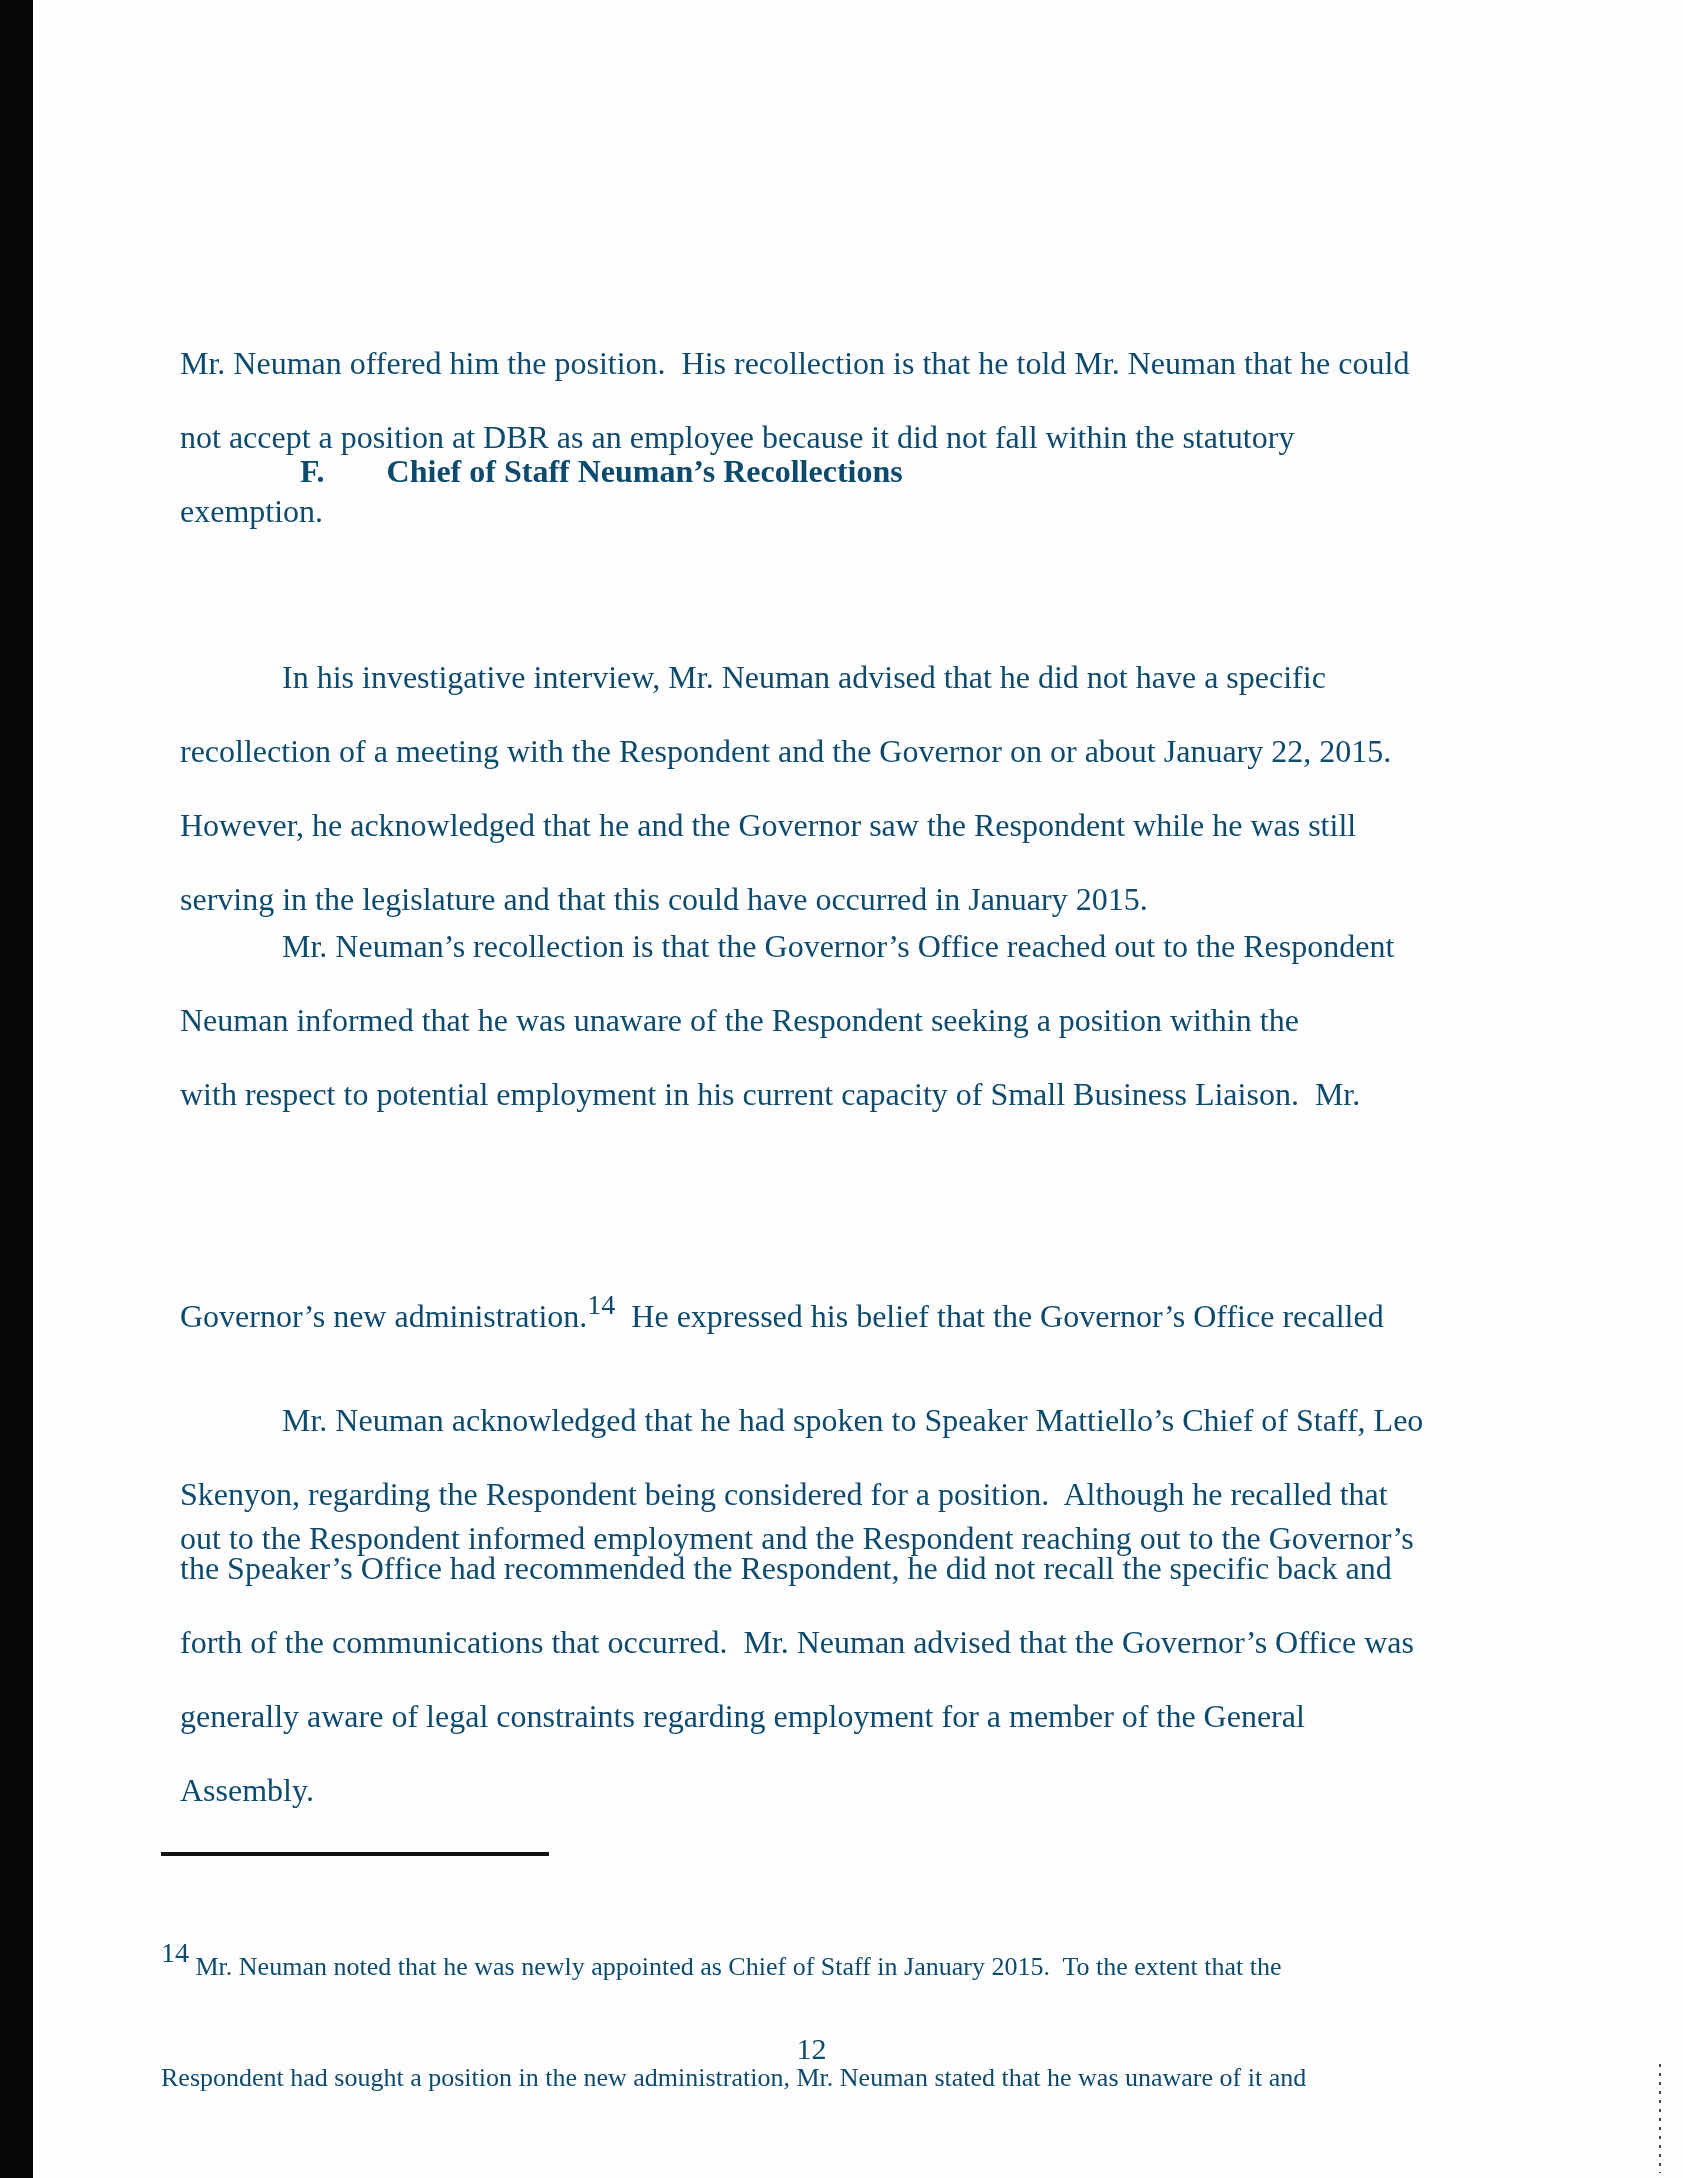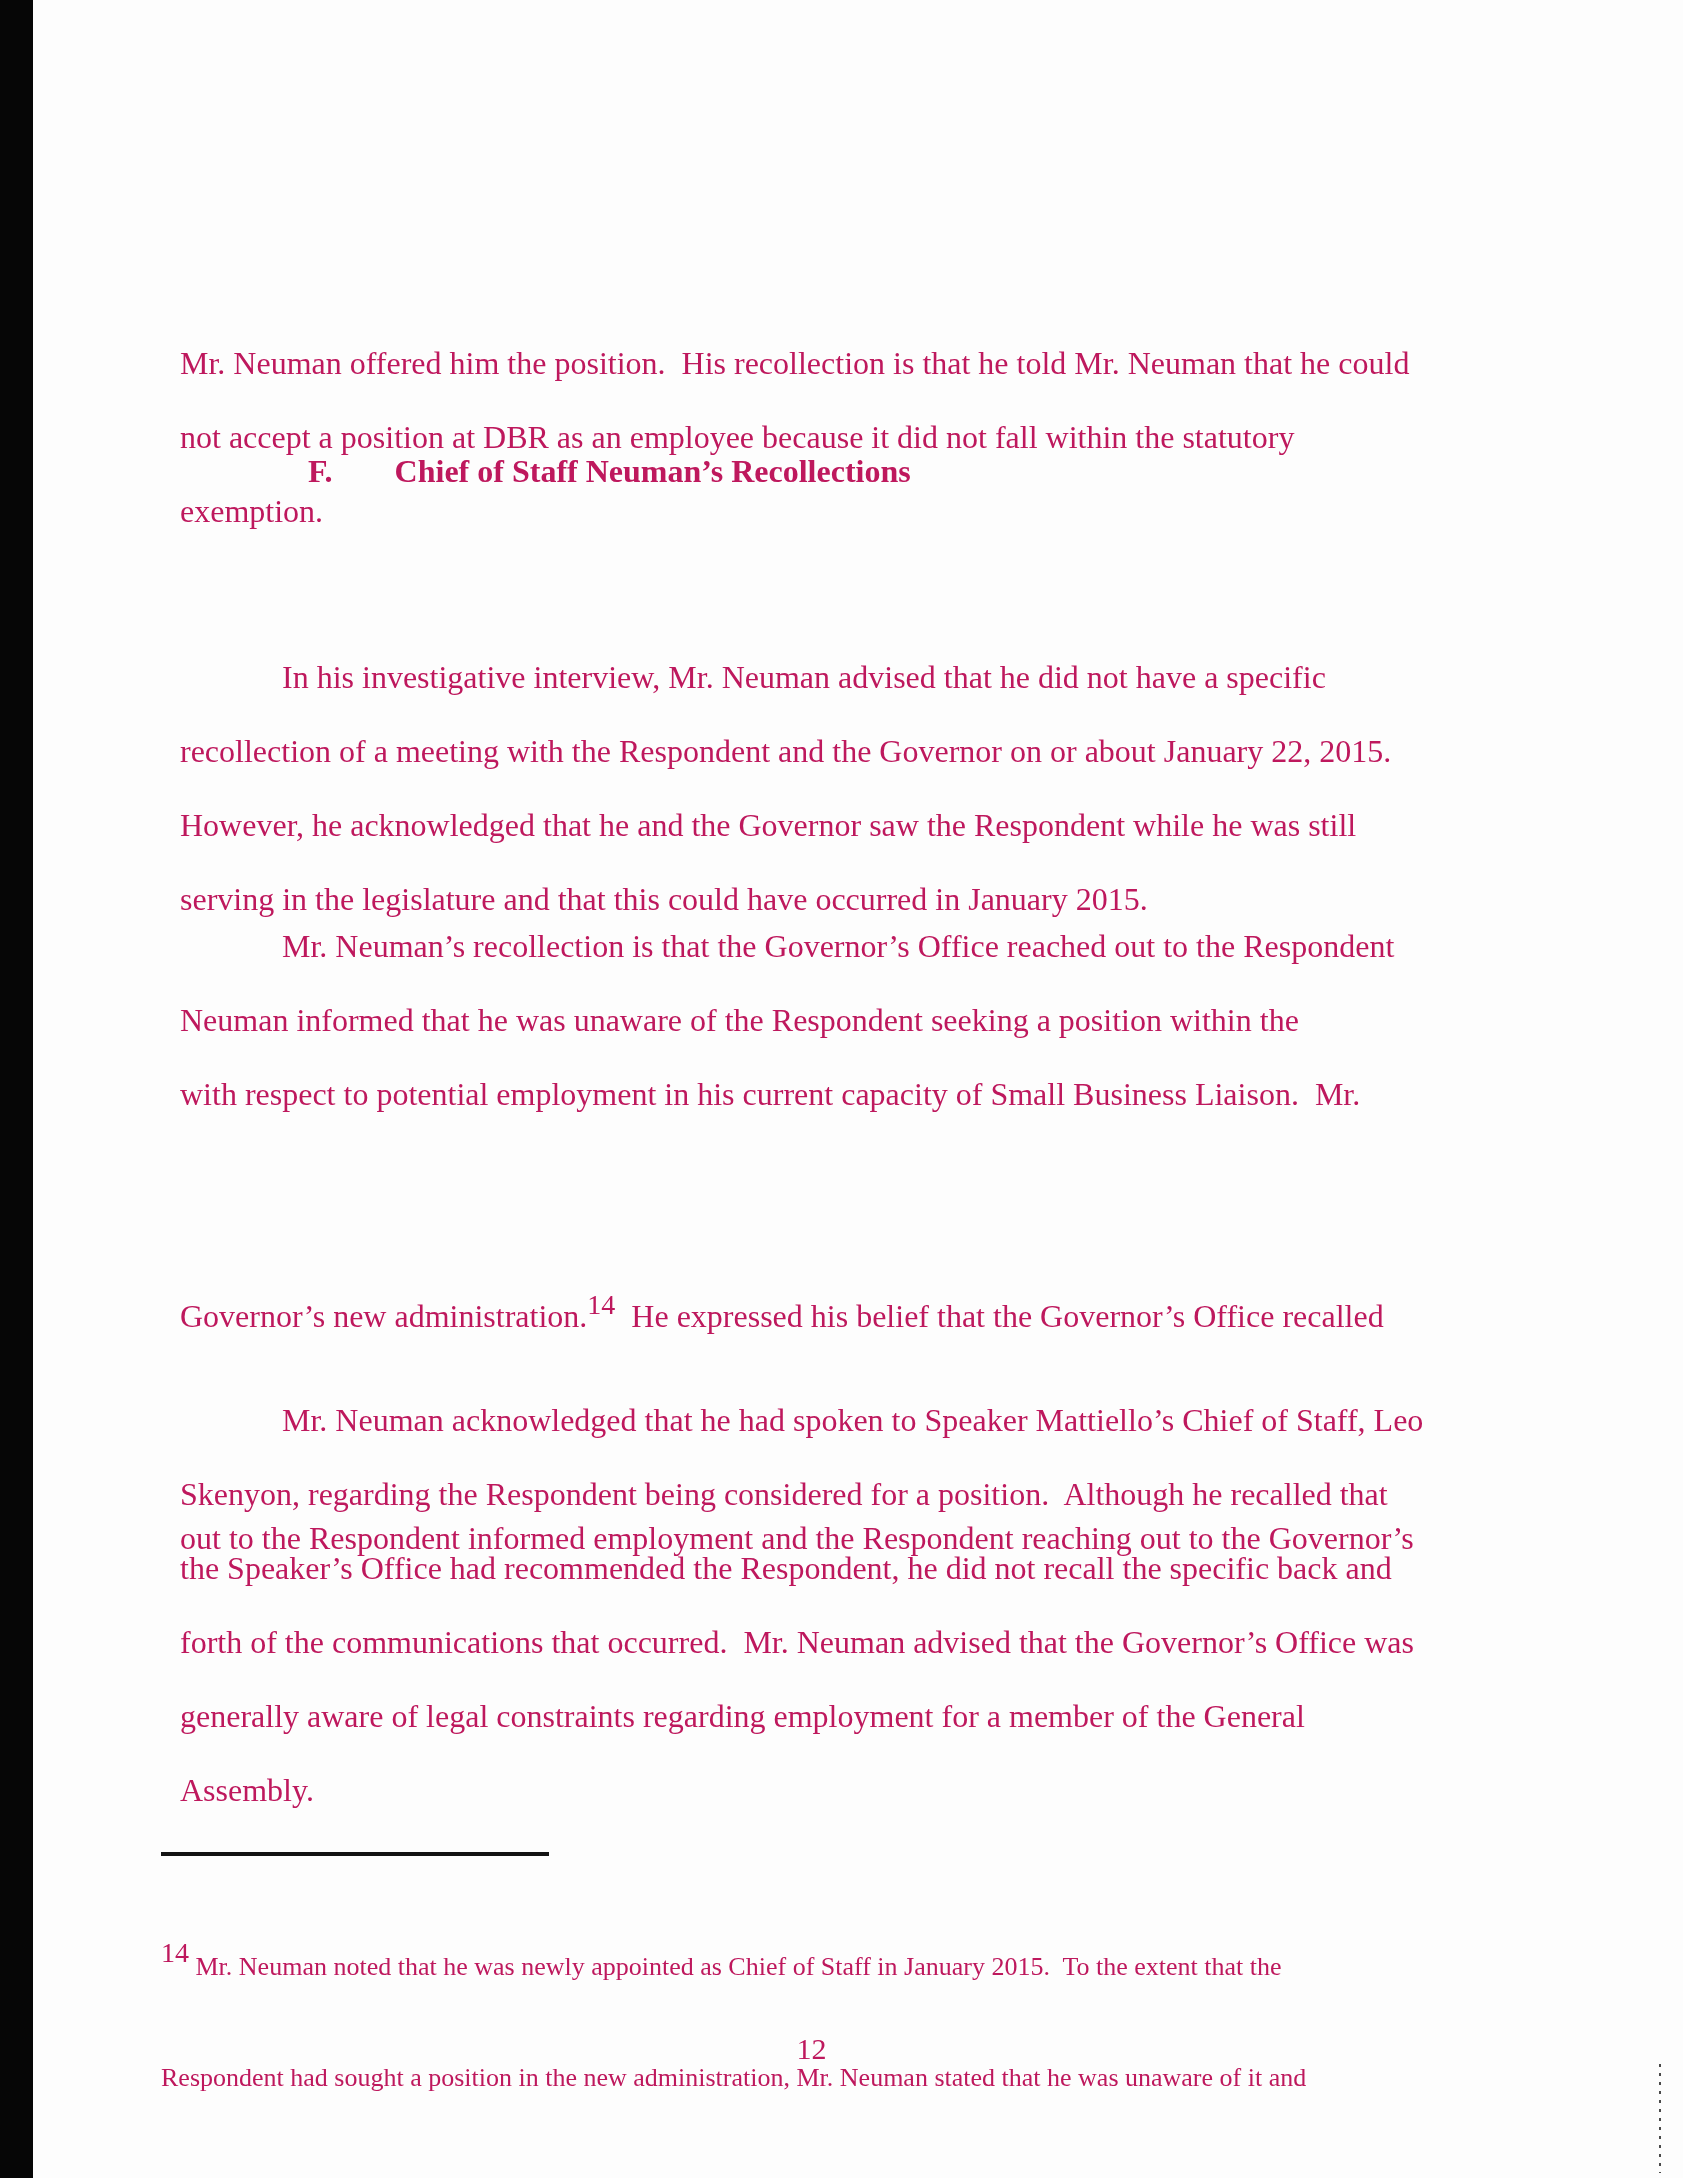--- a/index.html
+++ b/index.html
@@ -7,21 +7,21 @@
     padding: 0;
     background: #ffffff;
   }
   .page {
     position: relative;
     width: 1683px;
     height: 2178px;
     background: #fdfdfd;
     overflow: hidden;
     font-family: "Liberation Serif", "DejaVu Serif", serif;
-    color: #be185d;
+    color: #0c4a6e;
   }
   
   .scan-bar-left {
     position: absolute;
     left: 0; top: 0;
     width: 33px; height: 2178px;
     background: #060606;
   }
   .scan-dotted-right {
     position: absolute;
@@ -36,21 +36,21 @@
     width: 1376px;
     font-size: 32px;
     line-height: 74px;
     white-space: pre;
   }
   .line { height: 74px; }
   .para.indent .lines-group:first-child .line:first-child,
   .para.indent > .line:first-child { padding-left: 102px; }
   .heading-block {
     position: absolute;
-    left: 276px;
+    left: 268px;
     top: 416px;
     font-size: 32px;
     font-weight: bold;
     white-space: pre;
   }
   .heading-title { margin-left: 62px; }
   sup.supref {
     font-size: 28px;
     vertical-align: 13px;
     line-height: 0;

